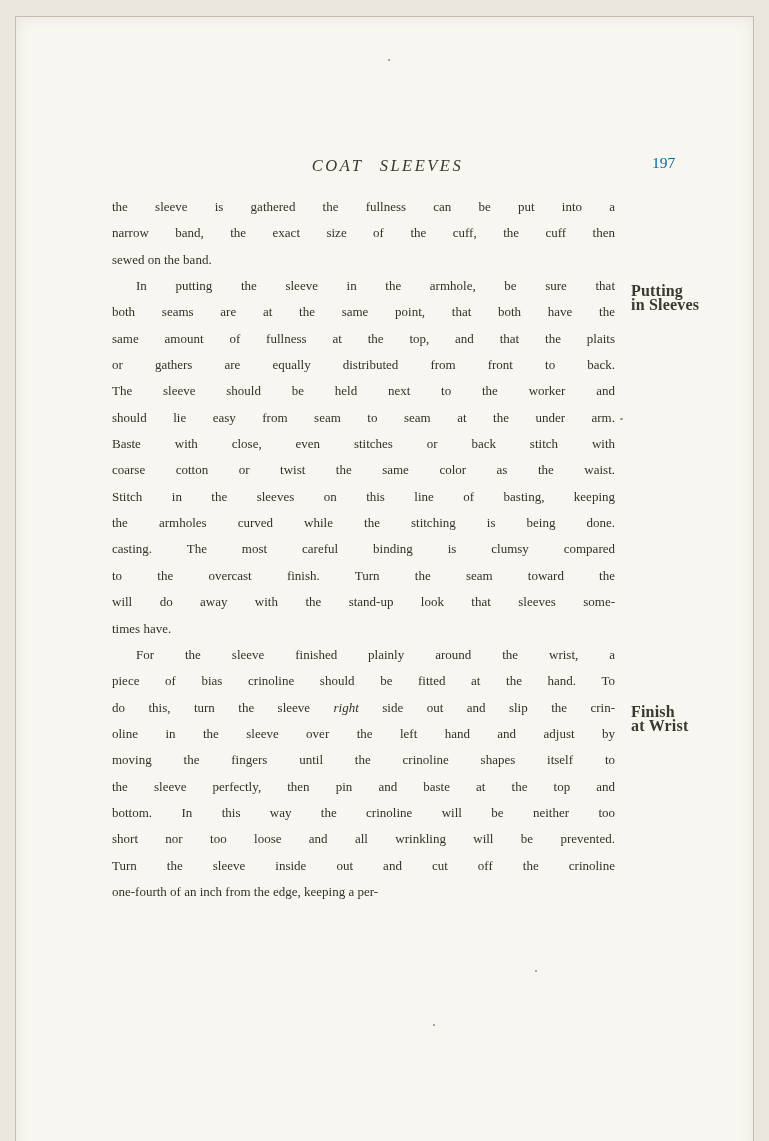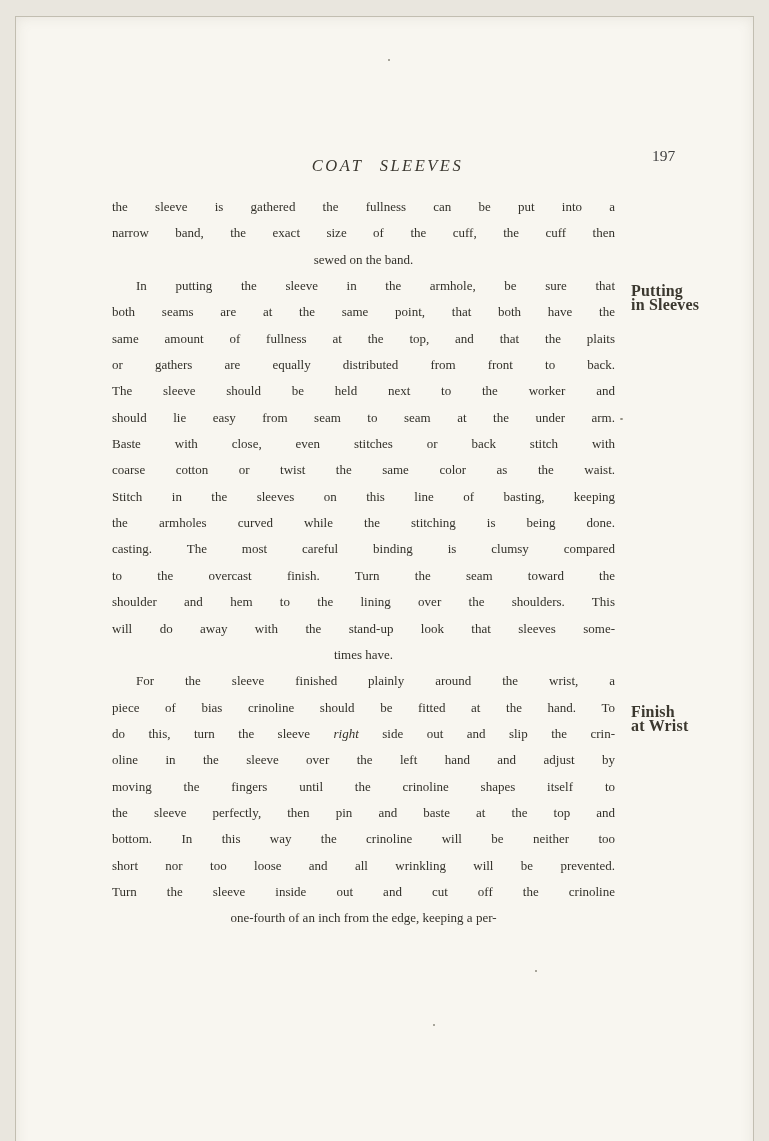--- a/index.html
+++ b/index.html
@@ -28,24 +28,24 @@
   }
   .running-head .title {
     font-style: italic;
     font-size: 16.5px;
     letter-spacing: 2.5px;
     word-spacing: 10px;
     color: #3a372f;
   }
   .page-number {
     position: absolute;
-    top: 130px;
+    top: 137px;
     left: 636px;
     font-size: 15.5px;
-    color: #404040;
+    color: #0369a1;
   }
   .body-text {
     position: absolute;
     top: 177px;
     left: 96px;
     width: 503px;
     font-size: 13px;
     color: #33312a;
   }
   .line {
@@ -54,21 +54,21 @@
     overflow: hidden;
     text-align: justify;
     white-space: normal;
   }
   .line::after {
     content: "";
     display: inline-block;
     width: 100%;
   }
   .line.last {
-    text-align: center;
+    text-align: left;
   }
   .line.last::after {
     content: none;
   }
   .line.indent {
     text-indent: 24px;
   }
   .line em {
     font-style: italic;
   }
@@ -114,21 +114,20 @@
       <div class="line">same amount of fullness at the top, and that the plaits</div>
       <div class="line">or gathers are equally distributed from front to back.</div>
       <div class="line">The sleeve should be held next to the worker and</div>
       <div class="line">should lie easy from seam to seam at the under arm.</div>
       <div class="line">Baste with close, even stitches or back stitch with</div>
       <div class="line">coarse cotton or twist the same color as the waist.</div>
       <div class="line">Stitch in the sleeves on this line of basting, keeping</div>
       <div class="line">the armholes curved while the stitching is being done.</div>
       <div class="line">casting. The most careful binding is clumsy compared</div>
       <div class="line">to the overcast finish. Turn the seam toward the</div>
-      <div class="line">shoulder and hem to the lining over the shoulders. This</div>
       <div class="line">will do away with the stand-up look that sleeves some-</div>
       <div class="line last">times have.</div>
       <div class="line indent">For the sleeve finished plainly around the wrist, a</div>
       <div class="line">piece of bias crinoline should be fitted at the hand. To</div>
       <div class="line">do this, turn the sleeve <em>right</em> side out and slip the crin-</div>
       <div class="line">oline in the sleeve over the left hand and adjust by</div>
       <div class="line">moving the fingers until the crinoline shapes itself to</div>
       <div class="line">the sleeve perfectly, then pin and baste at the top and</div>
       <div class="line">bottom. In this way the crinoline will be neither too</div>
       <div class="line">short nor too loose and all wrinkling will be prevented.</div>

